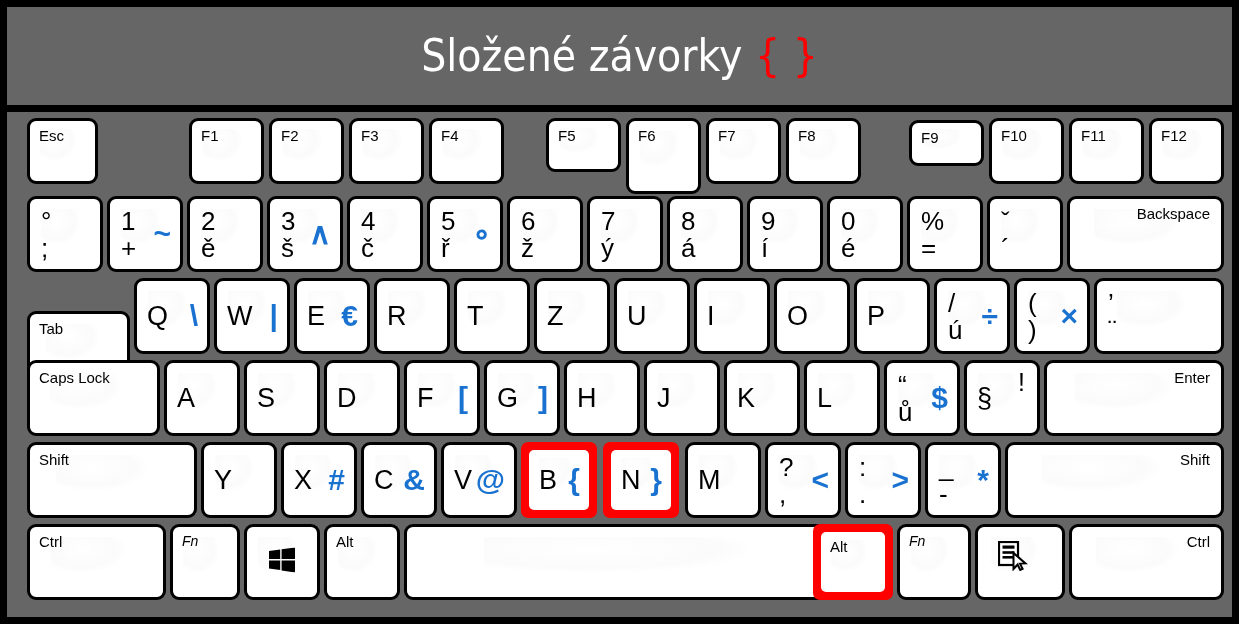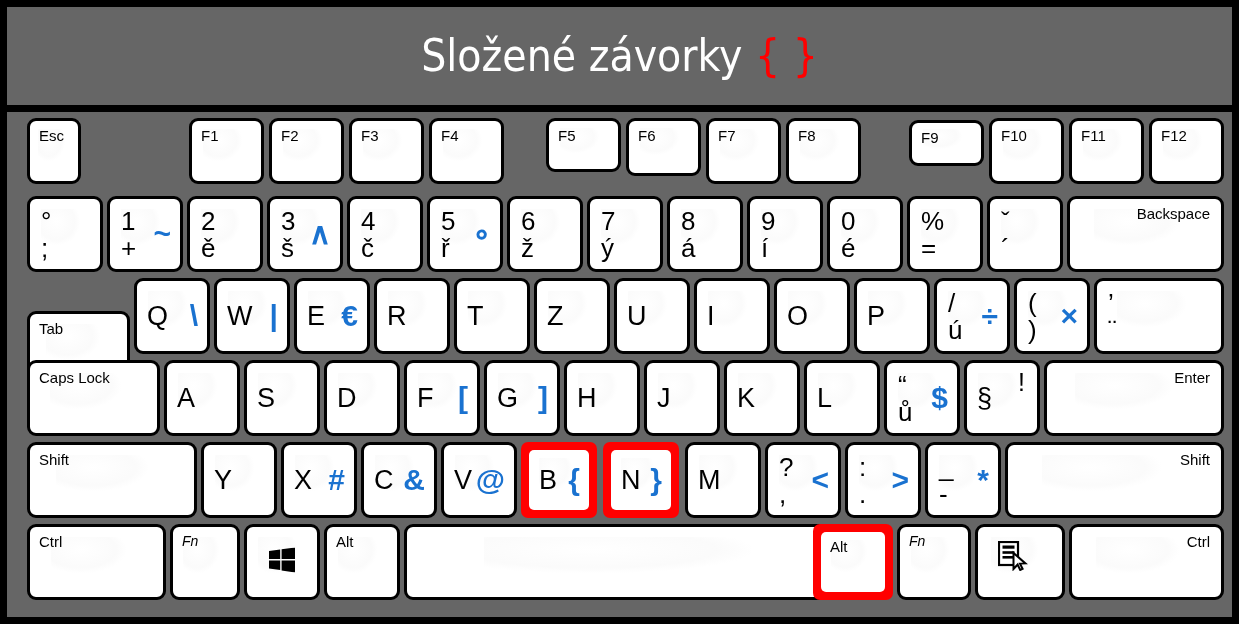--- a/index.html
+++ b/index.html
@@ -142,21 +142,21 @@
 </head>
 <body>
 
 <div id="root">
 
   <div class="titlebar">
     <div class="title-text"><span>Složené závorky </span><span class="title-accent">{ }</span></div>
   </div>
 
   <div class="keyboard" id="keyboard">
-      <div class="key" style="left: 20px; top: 6px; width: 54px; height: 66px;">
+      <div class="key" style="left: 20px; top: 6px; width: 71px; height: 66px;">
         <div class="inner">
           <div class="gloss"></div>
           <span class="wl">Esc</span>
         </div>
       </div>
       <div class="key" style="left: 182px; top: 6px; width: 75px; height: 66px;">
         <div class="inner">
           <div class="gloss"></div>
           <span class="wl">F1</span>
         </div>
@@ -178,21 +178,21 @@
           <div class="gloss"></div>
           <span class="wl">F4</span>
         </div>
       </div>
       <div class="key" style="left: 539px; top: 6px; width: 75px; height: 54px;">
         <div class="inner">
           <div class="gloss"></div>
           <span class="wl">F5</span>
         </div>
       </div>
-      <div class="key" style="left: 619px; top: 6px; width: 75px; height: 58px;">
+      <div class="key" style="left: 619px; top: 6px; width: 75px; height: 76px;">
         <div class="inner">
           <div class="gloss"></div>
           <span class="wl">F6</span>
         </div>
       </div>
       <div class="key" style="left: 699px; top: 6px; width: 75px; height: 66px;">
         <div class="inner">
           <div class="gloss"></div>
           <span class="wl">F7</span>
         </div>

